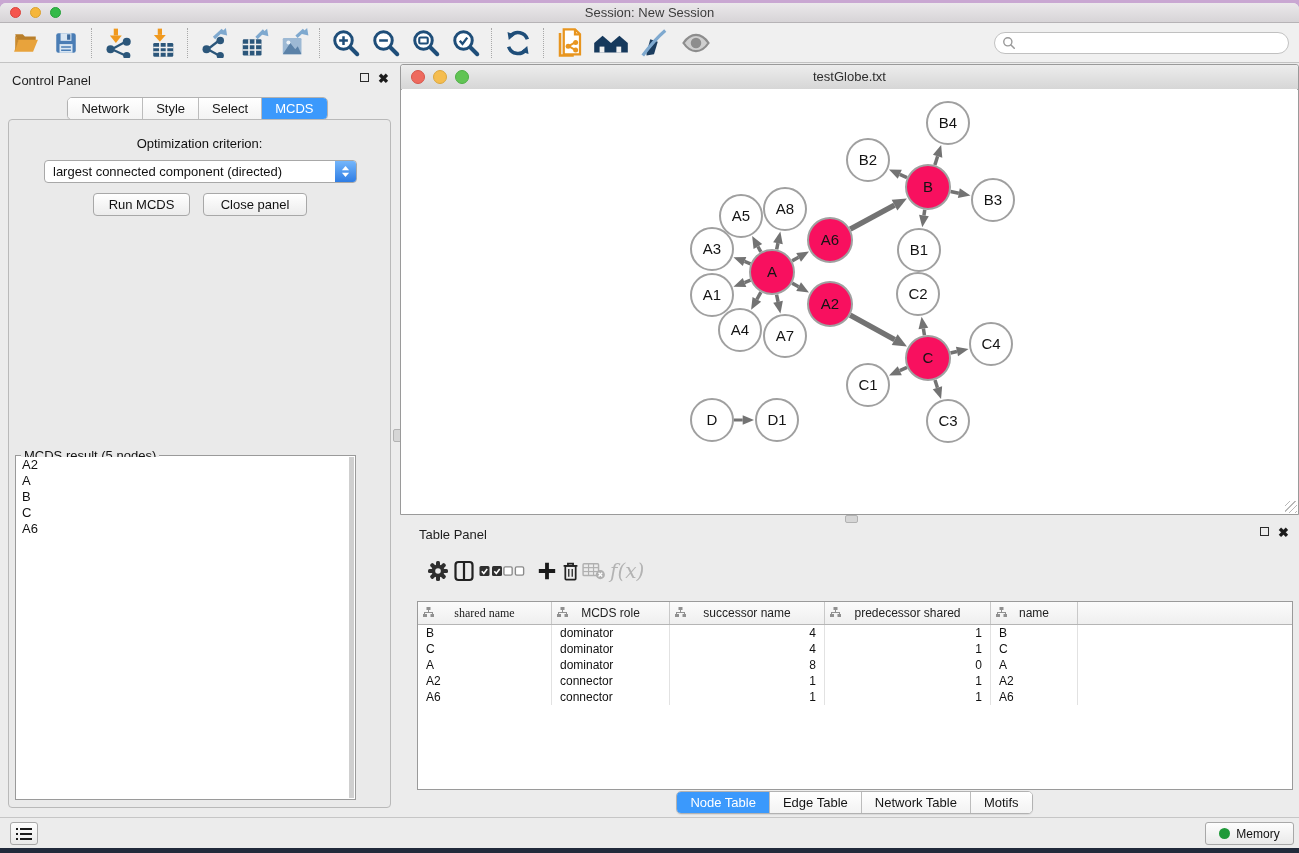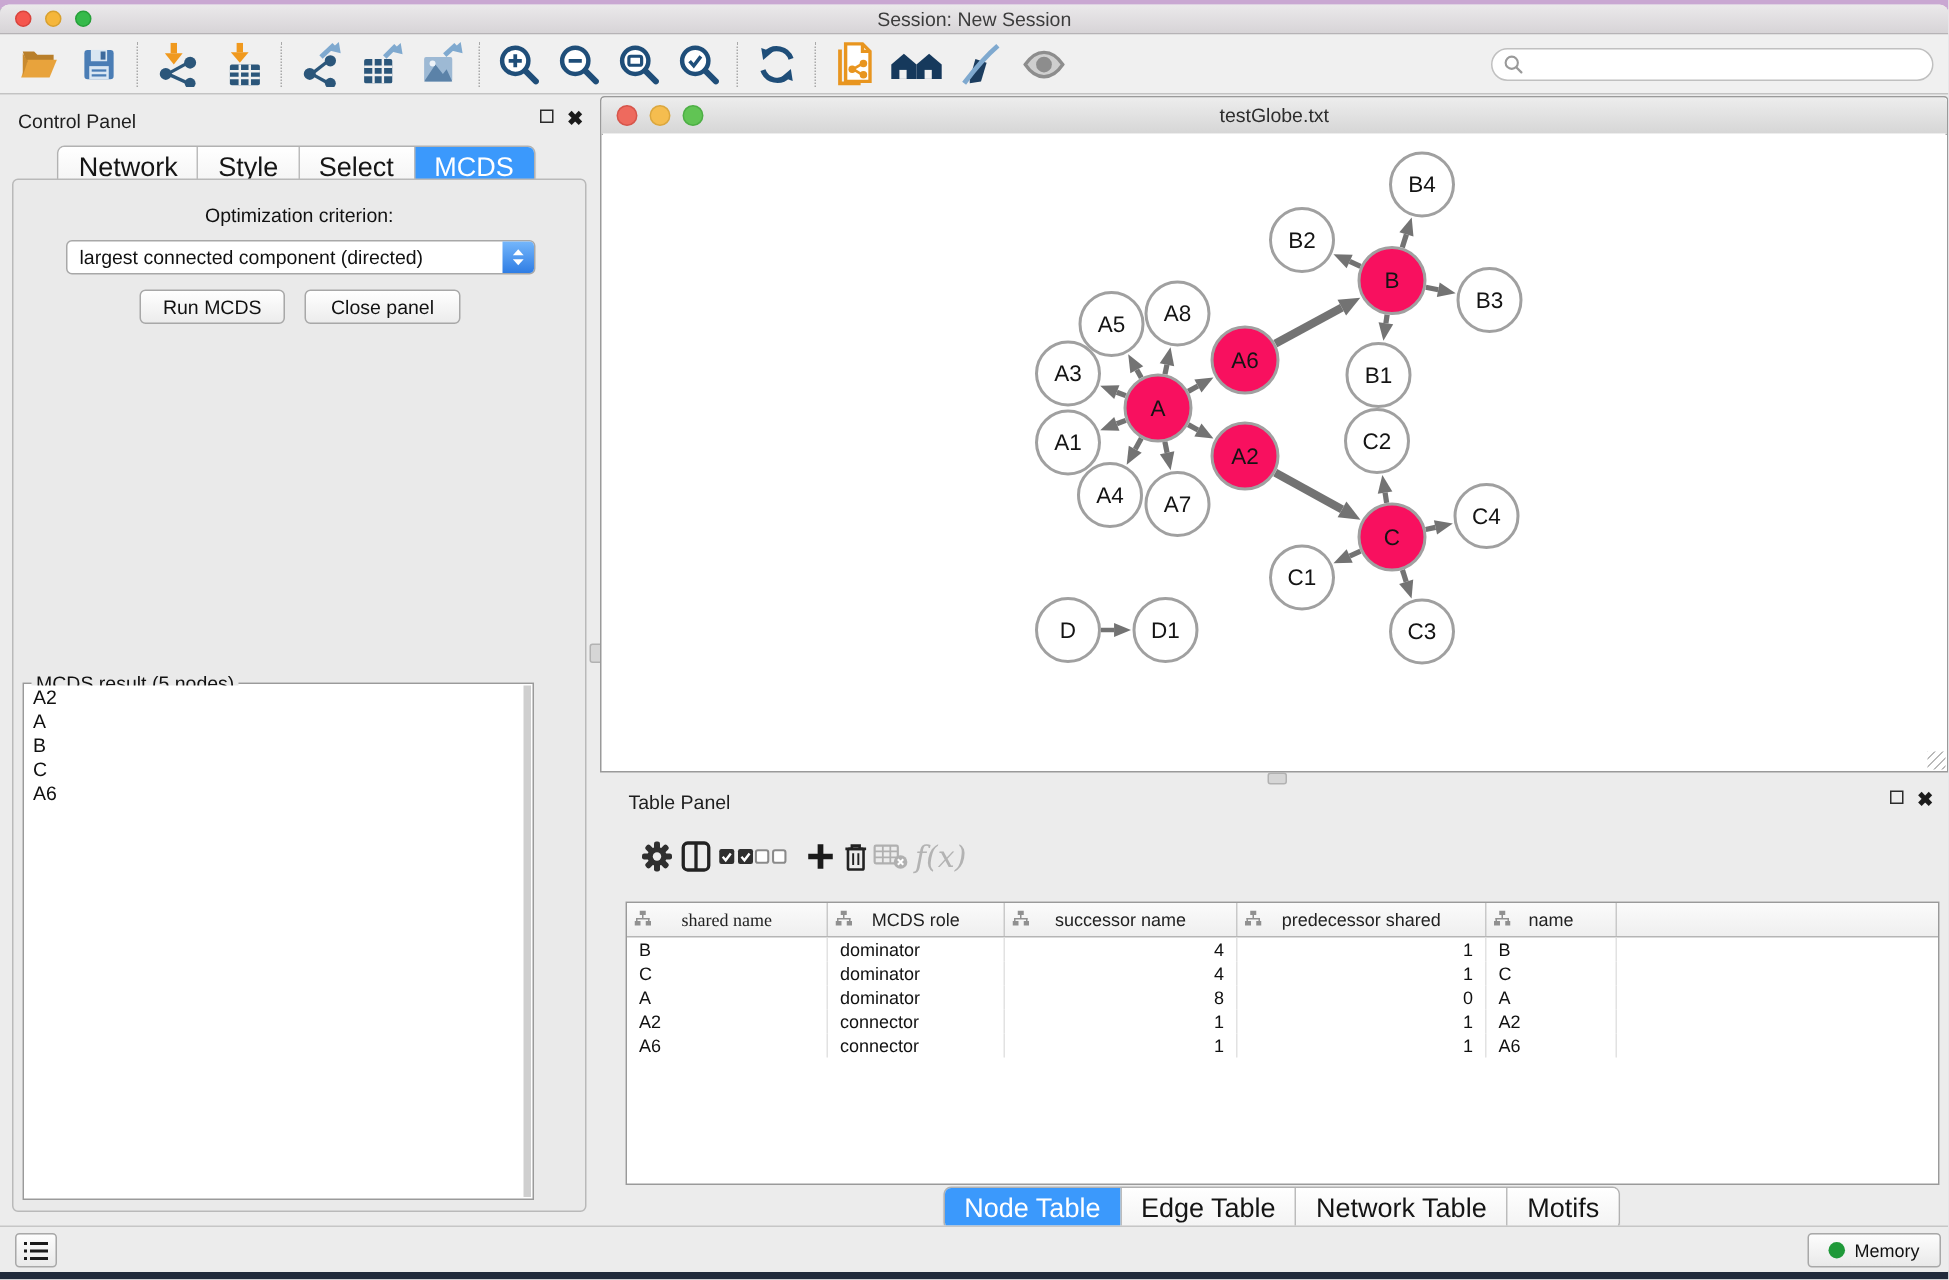--- a/index.html
+++ b/index.html
@@ -21,21 +21,21 @@
   .spacer{flex:1;}
   .searchbox{width:295px;height:22px;border:1px solid #c0c0c0;border-radius:11px;background:#fff;margin-right:10px;display:flex;align-items:center;padding-left:7px;box-sizing:border-box;flex:0 0 auto;}
   .searchbox input{border:none;outline:none;flex:1;font-size:12px;background:transparent;font-family:inherit;}
   
   .main{position:absolute;top:61px;left:0;right:0;bottom:30px;}
   
   .cp-title{position:absolute;left:12px;top:9px;font-size:13px;color:#1e1e1e;}
   .panel-float{position:absolute;width:9px;height:9px;border:1.5px solid #2b2b2b;box-sizing:border-box;}
   .panel-close{position:absolute;font-size:13px;font-weight:bold;color:#1b1b1b;line-height:11px;}
   .seggroup{display:inline-flex;border:1px solid #b2b2b2;border-radius:5px;overflow:hidden;background:#fff;box-shadow:0 1px 1px rgba(0,0,0,.08);}
-  .seg{padding:3px 13px;font-size:18px;color:#151515;background:linear-gradient(#ffffff,#f3f3f3);border-left:1px solid #bcbcbc;white-space:nowrap;}
+  .seg{padding:3px 13px;font-size:13px;color:#151515;background:linear-gradient(#ffffff,#f3f3f3);border-left:1px solid #bcbcbc;white-space:nowrap;}
   .seg:first-child{border-left:none;}
   .seg.active{background:#3b99fc;color:#fff;}
   .cp-tabs{position:absolute;top:33px;left:0;width:395px;text-align:center;}
   .cp-body{position:absolute;left:8px;top:55px;width:381px;height:687px;border:1px solid #b9b9b9;border-radius:4px;background:#eaeaea;}
   .opt-label{position:absolute;top:16px;left:0;width:100%;text-align:center;font-size:13px;color:#111;}
   .dropdown{position:absolute;left:35px;top:40px;width:313px;height:23px;background:#fff;border:1px solid #a8a8a8;border-radius:4px;box-sizing:border-box;display:flex;align-items:center;}
   .dropdown .val{flex:1;font-size:13px;padding-left:8px;color:#111;white-space:nowrap;overflow:hidden;}
   .dropdown .stepper{width:21px;height:21px;border-radius:0 3px 3px 0;background:linear-gradient(#74b6fb,#2f7de4);display:flex;align-items:center;justify-content:center;}
   .btn{position:absolute;height:23px;border:1px solid #a8a8a8;border-radius:4px;background:linear-gradient(#ffffff,#ececec);font-size:13px;color:#111;display:flex;align-items:center;justify-content:center;box-sizing:border-box;}
   .mcds-fieldset{position:absolute;left:6px;top:335px;width:341px;height:345px;border:1px solid #9a9a9a;background:#fff;box-sizing:border-box;}

